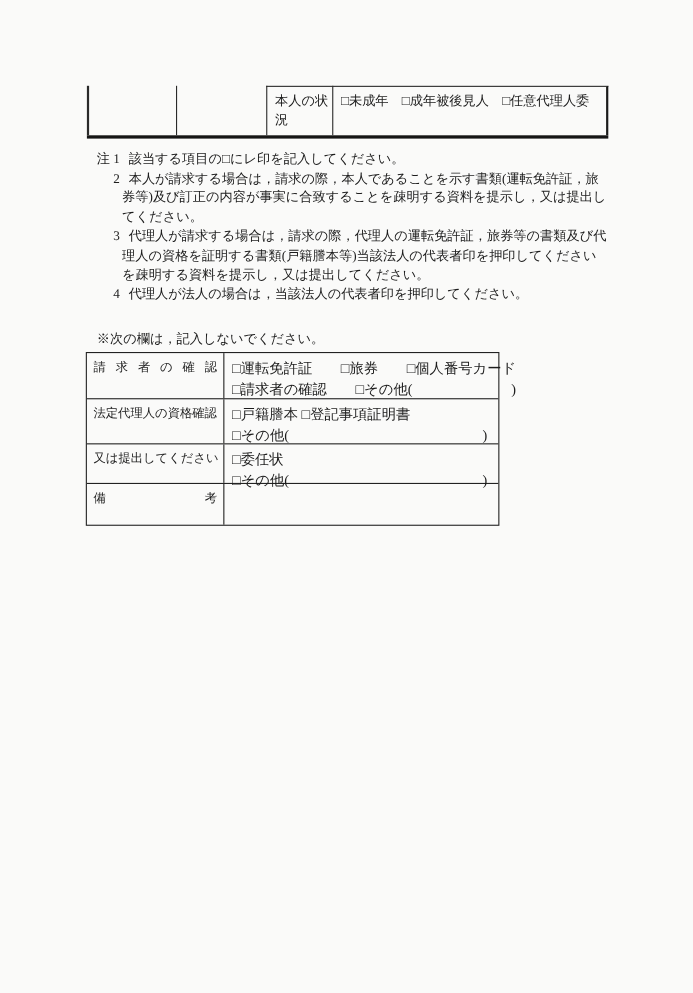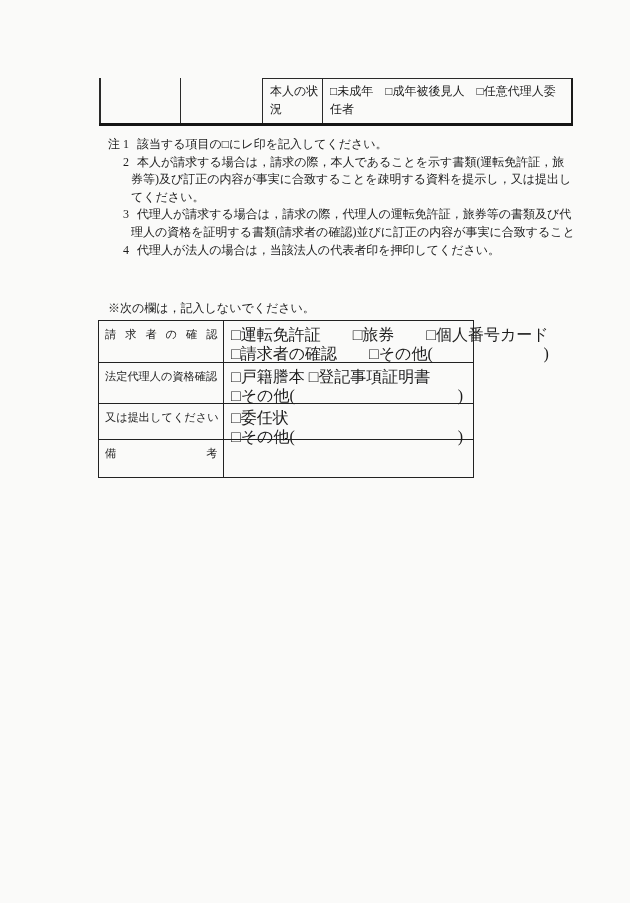--- a/index.html
+++ b/index.html
@@ -4,21 +4,21 @@
 <style>
   html,body{margin:0;padding:0;}
   body{
     width:630px;height:903px;
     background:#fafaf9;
     font-family:"Liberation Serif","DejaVu Serif",serif;
     color:#1c1c1c;
     position:relative;
     overflow:hidden;
   }
-  .page{position:absolute;inset:0;margin-left:20px;}
+  .page{position:absolute;inset:0;}
 
   
   .top-table{
     position:absolute;left:79px;top:78px;width:474px;height:45px;
     border-bottom:3px solid #151515;
   }
   .top-table .vline{position:absolute;top:0;bottom:0;background:#2a2a2a;}
   .top-table .v1{left:0;width:2px;}
   .top-table .v2{left:81px;width:1px;}
   .tt-cell{
@@ -59,39 +59,38 @@
     border-right:1px solid #222;
     padding:6px 6px 0 6px;
     font-size:11.2px;line-height:14px;
     white-space:nowrap;overflow:hidden;
   }
   .ct-label.ls-6{letter-spacing:9px;}
   .ct-label.ls-2{letter-spacing:90px;}
   .ct-content{
     flex:1;box-sizing:border-box;
     padding:4px 10px 0 7px;
-    font-size:16px;
+    font-size:13px;
   }
   .ct-line{line-height:19px;display:flex;white-space:pre;}
   .paren-close{margin-left:auto;}
 </style>
 </head>
 <body>
 
 <div class="page">
 
   <div class="top-table">
     <span class="vline v1"></span>
     <span class="vline v2"></span>
     <div class="tt-cell tt-cell-label">
       <span>本人の状況</span>
     </div>
     <div class="tt-cell tt-cell-options">
       <div class="tt-line">□未成年　□成年被後見人　□任意代理人委</div>
-      <div class="tt-line">任者</div>
     </div>
   </div>
 
   <div class="notes">
     <span class="note-marker">注</span>
     <div class="note-items">
       <div class="note-item">
         <span class="note-num">1</span>
         <div class="note-lines">
           <div class="note-line">該当する項目の□にレ印を記入してください。</div>
@@ -102,21 +101,22 @@
         <div class="note-lines">
           <div class="note-line">本人が請求する場合は，請求の際，本人であることを示す書類(運転免許証，旅</div>
           <div class="note-line">券等)及び訂正の内容が事実に合致することを疎明する資料を提示し，又は提出し</div>
           <div class="note-line">てください。</div>
         </div>
       </div>
       <div class="note-item">
         <span class="note-num">3</span>
         <div class="note-lines">
           <div class="note-line">代理人が請求する場合は，請求の際，代理人の運転免許証，旅券等の書類及び代</div>
-          <div class="note-line">理人の資格を証明する書類(請求者の確認)並びに訂正の内容が事実に合致すること</div>
+          <div class="note-line">理人の資格を証明する書類(戸籍謄本等)当該法人の代表者印を押印してください</div>
+          <div class="note-line">を疎明する資料を提示し，又は提出してください。</div>
         </div>
       </div>
       <div class="note-item">
         <span class="note-num">4</span>
         <div class="note-lines">
           <div class="note-line">代理人が法人の場合は，当該法人の代表者印を押印してください。</div>
         </div>
       </div>
     </div>
   </div>

